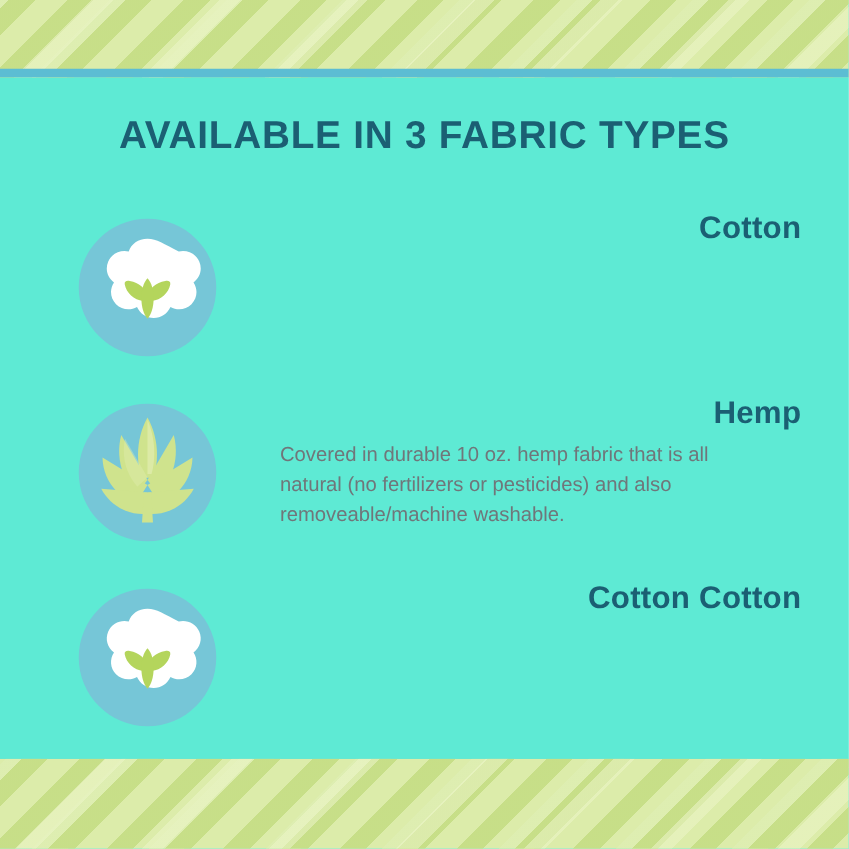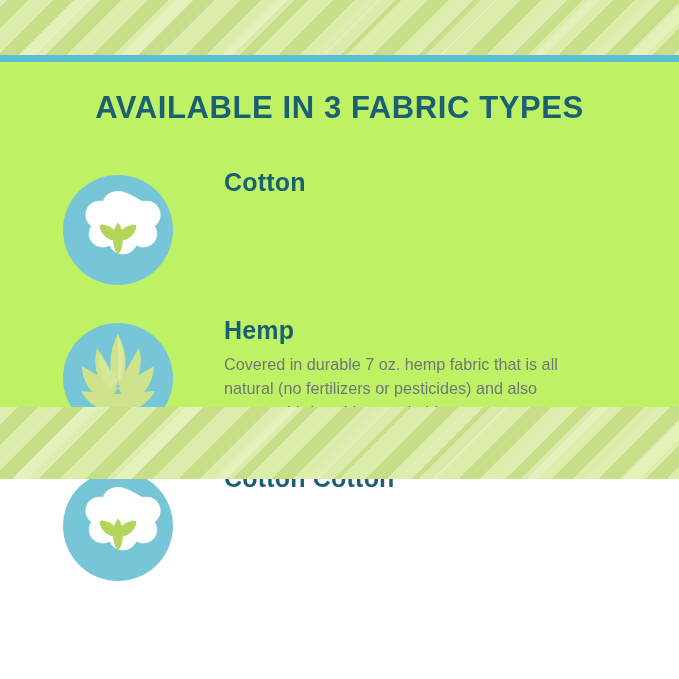--- a/index.html
+++ b/index.html
@@ -9,22 +9,22 @@
   body {
     width: 679px;
     height: 679px;
     background: #ffffff;
     font-family: "Liberation Sans", sans-serif;
     overflow: hidden;
   }
   .page {
     position: relative;
     width: 679px;
-    height: 479px;
-    background: #bef264;
+    height: 679px;
+    background: #5eead4;
     box-sizing: border-box;
   }
 
   
   .band {
     position: absolute;
     left: 0;
     width: 679px;
     overflow: hidden;
   }
@@ -113,20 +113,21 @@
   }
   .icon-wrap svg { display: block; width: 112px; height: 112px; }
 
   .row-text { flex: 1 1 auto; padding-top: 8px; }
   .row-title {
     color: #1b5f73;
     font-size: 25px;
     font-weight: 700;
     margin: 0 0 8px 0;
     letter-spacing: .2px;
+    text-align: right;
   }
   .row-desc {
     color: #70767a;
     font-size: 16.2px;
     line-height: 1.48;
     margin: 0;
     max-width: 372px;
   }
 </style>
 </head>
@@ -175,21 +176,21 @@
             <path d="M53.2 72h5.6l1.6 24h-8.8z"></path>
           </g>
           <g fill="#e4eeb4" opacity=".65">
             <path d="M56 14c3.6 8.2 5.4 17.4 5.4 26.6 0 6-.8 11.6-2.2 16.6h-3.2z"></path>
             <path d="M56 60 38 29c-1.8 8.6-1.1 17.8 2.3 26.1 1.9 4.6 4.5 8.7 7.6 12z" opacity=".55"></path>
           </g>
         </svg>
       </div>
       <div class="row-text">
         <p class="row-title">Hemp</p>
-        <p class="row-desc">Covered in durable 7 oz. hemp fabric that is all natural (no fertilizers or pesticides) and also removeable/machine washable.</p>
+        <p class="row-desc">Covered in durable 10 oz. hemp fabric that is all natural (no fertilizers or pesticides) and also removeable/machine washable.</p>
       </div>
     </div>
 
     <div class="row">
       <div class="icon-wrap">
         <svg viewBox="0 0 112 112" xmlns="http://www.w3.org/2000/svg">
           <circle cx="56" cy="56" r="55" fill="#76c6d7"></circle>
           <path d="M56 17c-7.5 0-13 4.2-15 10.2-6.6-1.6-13.6 1.6-16.4 8-2.7 6.2-.6 13 4.6 16.7-3.6 5.3-3.2 12.6 1.6 17.4 4.6 4.6 11.5 5.3 16.8 2.2 2.4 5.3 7.6 8.8 13.4 8.8s11-3.5 13.4-8.8c5.3 3.1 12.2 2.4 16.8-2.2 4.8-4.8 5.2-12.1 1.6-17.4 5.2-3.7 7.3-10.5 4.6-16.7-2.8-6.4-9.8-9.6-16.4-8C69 21.2 63.5 17 56 17z" fill="#ffffff"></path>
           <path d="M56 62.5c-1.6-5.8-6.6-10.4-14.2-11.8-2.7-.5-4.5.4-4 2.8 1.3 6.7 7.2 12.2 14.9 13.3z" fill="#b4d55c"></path>
           <path d="M56 62.5c1.6-5.8 6.6-10.4 14.2-11.8 2.7-.5 4.5.4 4 2.8-1.3 6.7-7.2 12.2-14.9 13.3z" fill="#b4d55c"></path>

